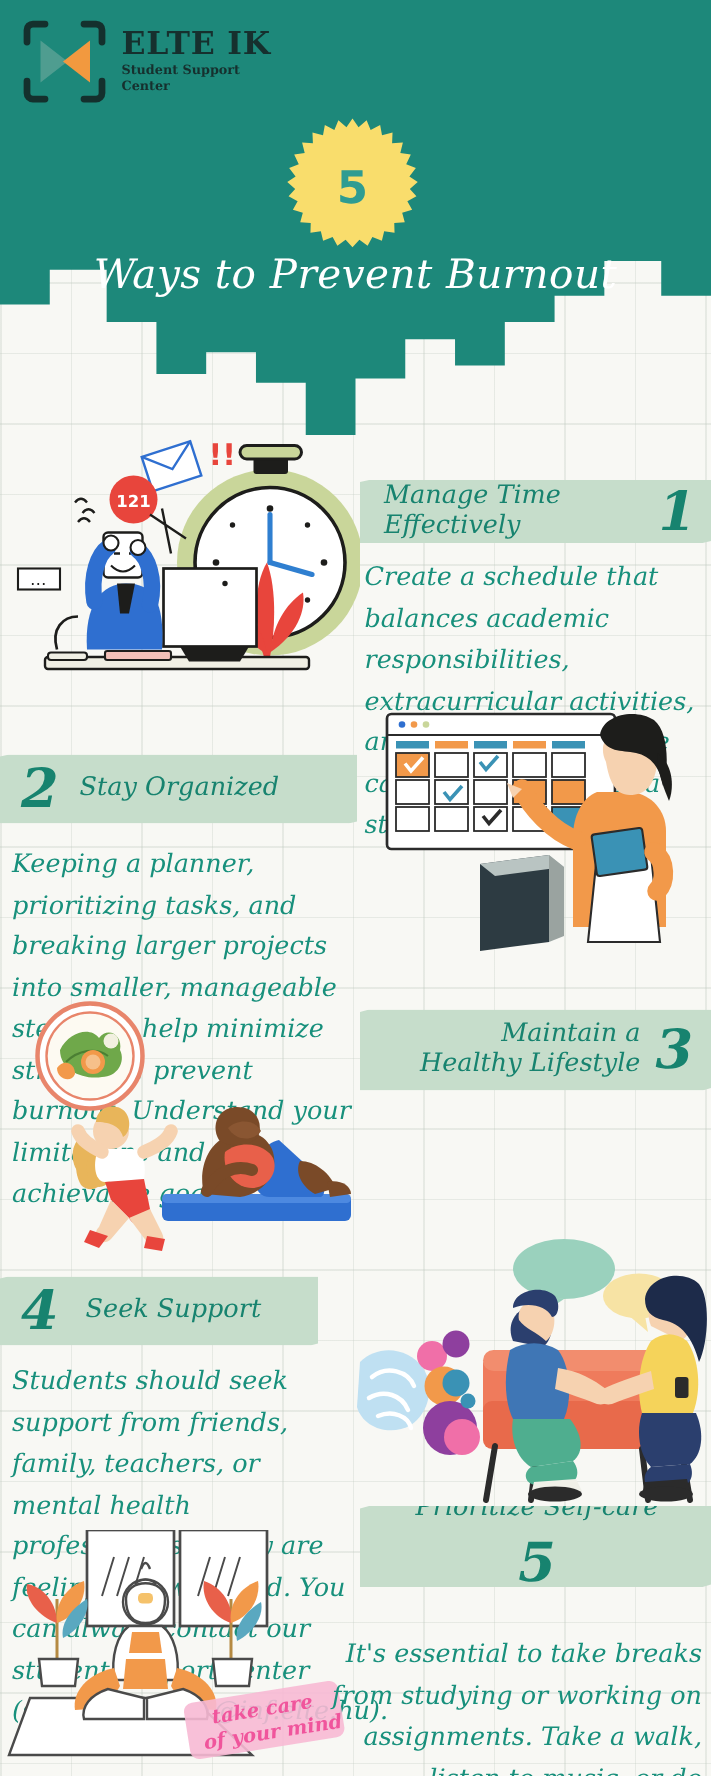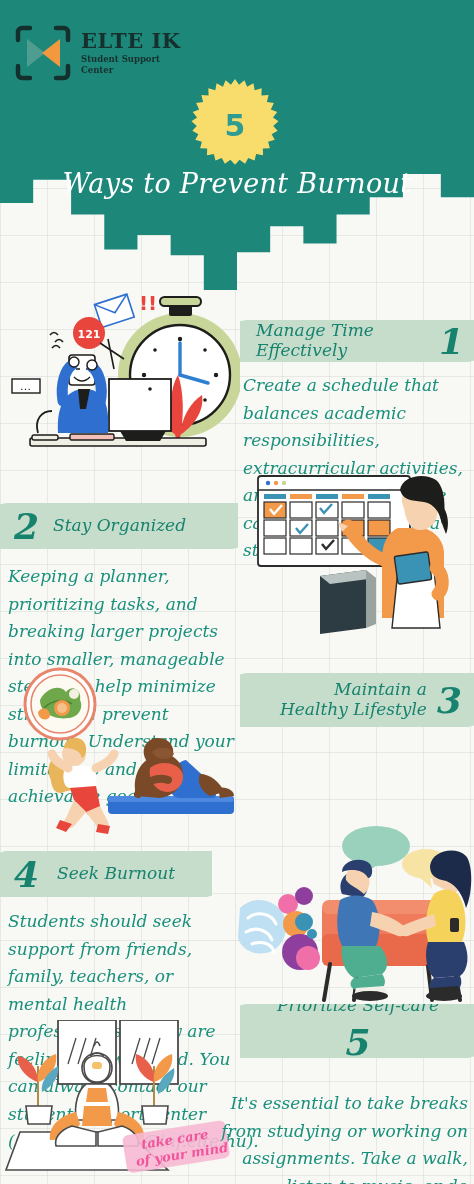--- a/index.html
+++ b/index.html
@@ -30,21 +30,21 @@
       29% 81%,29% 86%,22% 86%,22% 74%,15% 74%,15% 62%,
       7% 62%,7% 70%,0 70%);
     clip-path:polygon(
       0 0,100% 0,100% 68%,
       93% 68%,93% 60%,85% 60%,85% 68%,78% 68%,78% 74%,
       71% 74%,71% 84%,64% 84%,64% 78%,57% 78%,57% 87%,
       50% 87%,50% 100%,43% 100%,43% 88%,36% 88%,36% 81%,
       29% 81%,29% 86%,22% 86%,22% 74%,15% 74%,15% 62%,
       7% 62%,7% 70%,0 70%);
   }
-  .logo-wrap{ position:absolute; left:14px; top:24px; display:flex; align-items:flex-start; gap:9px; }
+  .logo-wrap{ position:absolute; left:14px; top:12px; display:flex; align-items:flex-start; gap:9px; }
   .logo-mark{ width:58px; height:58px; flex:0 0 58px; }
   .logo-text{ padding-top:6px; }
   .logo-title{
     font-family:"DejaVu Serif", serif; font-weight:bold; font-size:21px;
     color:#16302e; letter-spacing:.5px; line-height:1;
   }
   .logo-sub{
     font-family:"DejaVu Serif", serif; font-weight:bold; font-size:8.5px;
     color:#16302e; line-height:1.35; margin-top:3px;
   }
@@ -347,21 +347,21 @@
     <path d="M196 92 C184 96 172 100 164 104 C158 108 162 116 170 114 C180 110 192 106 198 104 Z" fill="#f6d2b0"></path>
     <path d="M190 120 L226 120 C232 134 230 148 222 154 L196 156 C188 148 186 132 190 120 Z" fill="#2b3f6e"></path>
     <path d="M196 156 L222 154 C226 164 220 170 212 170 L198 170 C190 170 190 160 196 156 Z" fill="#2b3f6e"></path>
     <path d="M192 166 L220 164 L222 172 L190 174 Z" fill="#2b2b2b"></path>
     <ellipse cx="206" cy="174" rx="18" ry="5" fill="#2b2b2b"></ellipse>
     <rect x="212" y="96" width="9" height="14" rx="2" fill="#2b2b2b"></rect>
   </svg>
 
   <div class="banner s4-banner">
     <div class="banner-num">4</div>
-    <div class="banner-title">Seek Burnout</div>
+    <div class="banner-title">Seek Support</div>
   </div>
   <div class="body-text s4-text">Students should seek support from friends, family, teachers, or mental health professionals if they are feeling overwhelmed. You can always contact our student support center (studentconsult@inf.elte.hu).</div>
 
   <svg class="ill5" viewBox="0 0 236 164">
 
     <rect x="56" y="0" width="58" height="64" fill="#ffffff" stroke="#4a4a4a" stroke-width="1.8"></rect>
     <rect x="118" y="0" width="58" height="64" fill="#ffffff" stroke="#4a4a4a" stroke-width="1.8"></rect>
     <path d="M74 18 L66 44 M84 18 L76 44 M94 18 L86 44" stroke="#4a4a4a" stroke-width="1.3" fill="none"></path>
     <path d="M138 18 L130 44 M148 18 L140 44 M158 18 L150 44" stroke="#4a4a4a" stroke-width="1.3" fill="none"></path>
 

